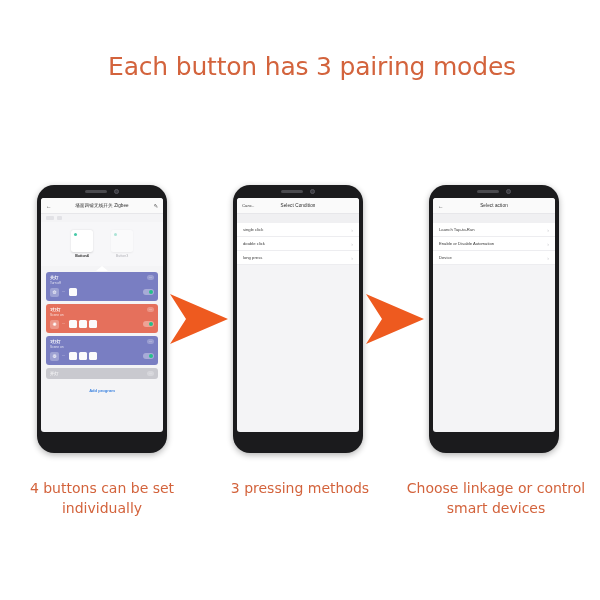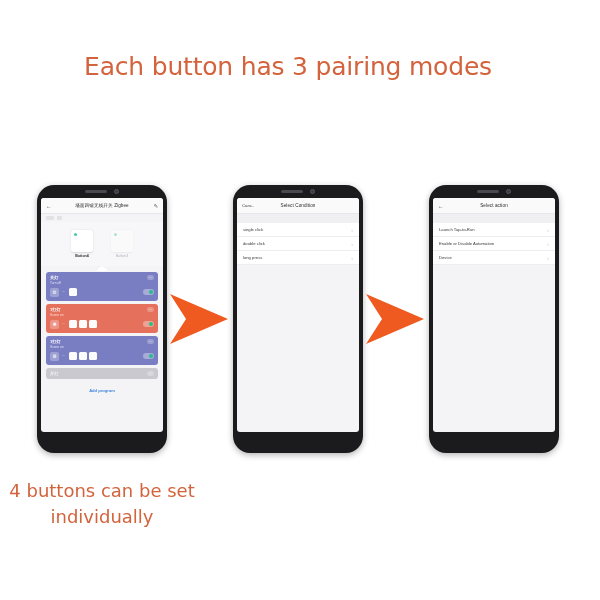--- a/index.html
+++ b/index.html
@@ -3,21 +3,21 @@
 <meta charset="utf-8">
 <style>
   * { box-sizing: border-box; margin: 0; padding: 0; }
   body {
     width: 600px; height: 600px;
     background: #ffffff;
     font-family: "Liberation Sans", sans-serif;
     overflow: hidden;
     position: relative;
   }
-  .stage { position: relative; width: 576px; height: 600px; }
+  .stage { position: relative; width: 576px; height: 600px; padding-left: 24px; }
 
   
   .heading {
     position: absolute;
     width: 100%;
     text-align: center;
     color: #d3633c;
     font-family: "DejaVu Sans", sans-serif;
     font-weight: 400;
     letter-spacing: -0.2px;
@@ -152,21 +152,21 @@
   .listrow .chev { margin-left: auto; color: #c2c2c8; font-size: 5px; }
 
   
   .arrow { position: absolute; }
   #arrow1 { left: 170px; top: 292px; }
   #arrow2 { left: 366px; top: 292px; }
 
   
   .caption {
     position: absolute; top: 478px; text-align: center;
-    color: #d3633c; font-size: 18px; line-height: 1.45;
+    color: #d3633c; font-size: 14px; line-height: 1.45;
     font-family: "DejaVu Sans", sans-serif;
   }
   #cap1 { left: 6px;   width: 192px; }
   #cap2 { left: 216px; width: 168px; }
   #cap3 { left: 396px; width: 200px; }
 </style>
 </head>
 <body>
 
 <div class="stage">
@@ -321,14 +321,16 @@
         <span class="chev">›</span>
       </div>
       <div class="listrow">
         <span>Device</span>
         <span class="chev">›</span>
       </div>
     </div>
   </div>
 
   <div class="caption" id="cap1">4 buttons can be set individually</div>
+  <div class="caption" id="cap2">3 pressing methods</div>
+  <div class="caption" id="cap3">Choose linkage or control smart devices</div>
 
 </div>
 
 </body></html>

